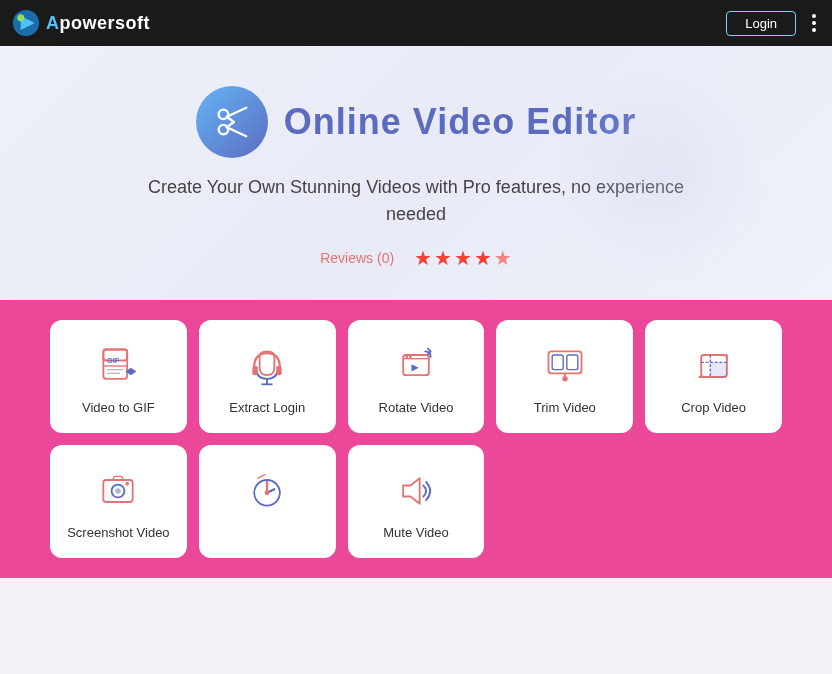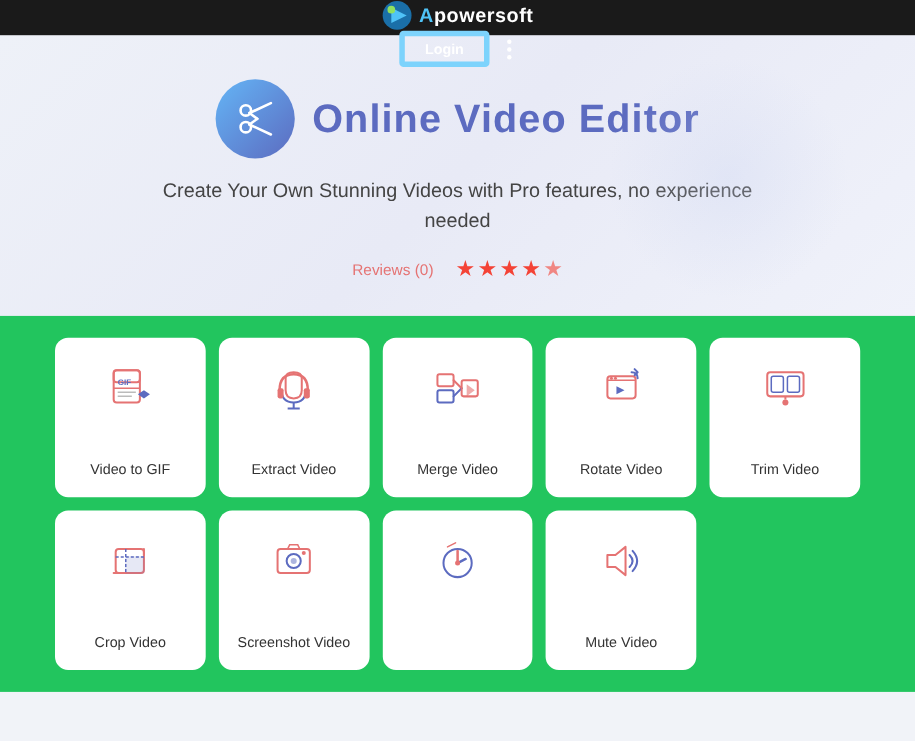--- a/index.html
+++ b/index.html
@@ -9,28 +9,27 @@
       height: 674px;
       font-family: -apple-system, BlinkMacSystemFont, 'Segoe UI', sans-serif;
       background: #f1f3f8;
       overflow: hidden;
       position: relative;
     }
 
     
     .header {
       background: #1a1a1a;
-      height: 32px;
+      height: 46px;
       display: flex;
       align-items: center;
       justify-content: space-between;
-      padding: 0 28px;
+      padding: 0 12px;
       position: relative;
       z-index: 10;
-      flex-direction: column;
     }
 
     .logo-area {
       display: flex;
       align-items: center;
       gap: 6px;
     }
 
     .logo-icon {
       width: 28px;
@@ -48,28 +47,27 @@
       color: #4fc3f7;
     }
 
     .header-right {
       display: flex;
       align-items: center;
       gap: 12px;
     }
 
     .login-btn {
-      border: 5px solid #7dd3fc;
+      border: 1px solid #7dd3fc;
       background: transparent;
       color: white;
       padding: 4px 18px;
       border-radius: 4px;
       font-size: 13px;
       cursor: pointer;
-      font-weight: bold;
     }
 
     .menu-dots {
       color: white;
       font-size: 20px;
       cursor: pointer;
       letter-spacing: 1px;
       display: flex;
       flex-direction: column;
       gap: 3px;
@@ -162,21 +160,21 @@
 
     .star {
       font-size: 20px;
     }
 
     .star.filled { color: #f44336; }
     .star.half { color: #f44336; opacity: 0.6; }
 
     
     .tools-section {
-      background: #22c55e;
+      background: #ec4899;
       padding: 20px 50px;
     }
 
     .tools-grid {
       display: grid;
       grid-template-columns: repeat(5, 1fr);
       gap: 12px;
     }
 
     .tool-card {
@@ -199,21 +197,20 @@
       align-items: center;
       justify-content: center;
     }
 
     .tool-label {
       font-size: 13px;
       color: #333;
       text-align: center;
       line-height: 1.3;
       font-weight: 400;
-      margin-top: 32px;
     }
 
     
     .tool-svg {
       width: 44px;
       height: 44px;
     }
   </style>
 </head>
 <body>
@@ -292,36 +289,23 @@
           <path d="M16 14 Q16 8 24 8 Q32 8 32 14 L32 26 Q32 34 24 34 Q16 34 16 26 Z" fill="none" stroke="#e57373" stroke-width="2"></path>
           <path d="M12 26 Q12 38 24 38 Q36 38 36 26" fill="none" stroke="#5c6bc0" stroke-width="2" stroke-linecap="round"></path>
           <line x1="24" y1="38" x2="24" y2="44" stroke="#5c6bc0" stroke-width="2"></line>
           <line x1="18" y1="44" x2="30" y2="44" stroke="#5c6bc0" stroke-width="2"></line>
 
           <path d="M10 26 Q10 10 24 10 Q38 10 38 26" fill="none" stroke="#e57373" stroke-width="2.5"></path>
           <rect x="8" y="24" width="6" height="10" rx="2" fill="#e57373"></rect>
           <rect x="34" y="24" width="6" height="10" rx="2" fill="#e57373"></rect>
         </svg>
       </div>
-      <span class="tool-label">Extract Video</span>
-    </div>
-
-    <div class="tool-card">
-      <div class="tool-icon-wrap">
-        <svg class="tool-svg" viewBox="0 0 48 48">
-          <rect x="4" y="10" width="16" height="12" rx="2" fill="none" stroke="#e57373" stroke-width="2"></rect>
-          <rect x="4" y="26" width="16" height="12" rx="2" fill="none" stroke="#5c6bc0" stroke-width="2"></rect>
-          <line x1="20" y1="16" x2="28" y2="24" stroke="#e57373" stroke-width="2" stroke-linecap="round"></line>
-          <line x1="20" y1="32" x2="28" y2="24" stroke="#5c6bc0" stroke-width="2" stroke-linecap="round"></line>
-          <rect x="28" y="16" width="16" height="16" rx="2" fill="none" stroke="#e57373" stroke-width="2"></rect>
-          <polygon points="33,20 33,32 41,26" fill="#e57373" opacity="0.6"></polygon>
-        </svg>
-      </div>
-      <span class="tool-label">Merge Video</span>
-    </div>
+      <span class="tool-label">Extract Login</span>
+    </div>
+
 
     <div class="tool-card">
       <div class="tool-icon-wrap">
         <svg class="tool-svg" viewBox="0 0 48 48">
           <rect x="10" y="12" width="28" height="22" rx="3" fill="none" stroke="#e57373" stroke-width="2"></rect>
           <line x1="10" y1="16" x2="38" y2="16" stroke="#e57373" stroke-width="1.5"></line>
           <circle cx="14" cy="14" r="1.5" fill="#e57373"></circle>
           <circle cx="18" cy="14" r="1.5" fill="#e57373"></circle>
           <polygon points="19,22 19,30 27,26" fill="#5c6bc0"></polygon>
           <path d="M34 8 Q40 8 40 14" fill="none" stroke="#5c6bc0" stroke-width="2" stroke-linecap="round"></path>

